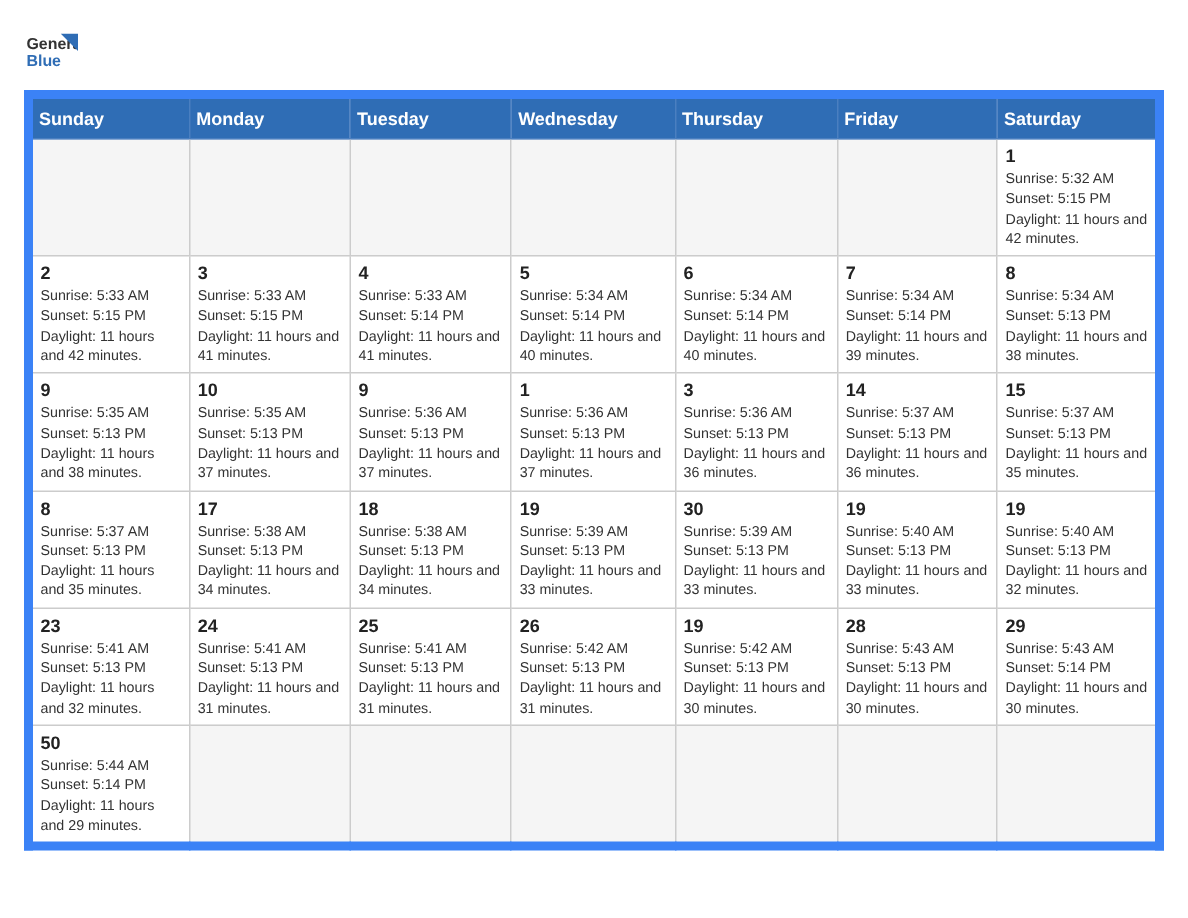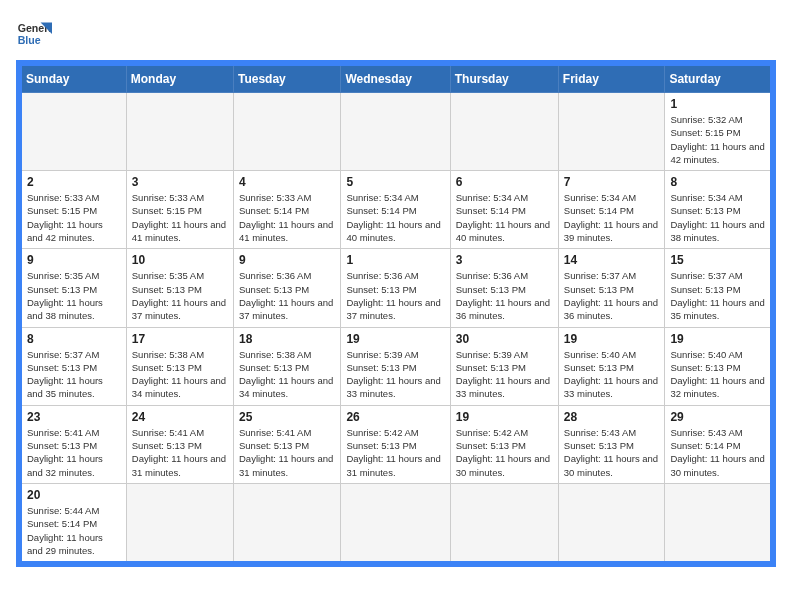--- a/index.html
+++ b/index.html
@@ -293,21 +293,21 @@
           </td>
           <td>
             <div class="day-number">29</div>
             <div class="day-info" style="white-space: pre-line;">Sunrise: 5:43 AM
 Sunset: 5:14 PM
 Daylight: 11 hours and 30 minutes.</div>
           </td>
         </tr>
         <tr class="last-row">
           <td>
-            <div class="day-number">20</div>
+            <div class="day-number">50</div>
             <div class="day-info" style="white-space: pre-line;">Sunrise: 5:44 AM
 Sunset: 5:14 PM
 Daylight: 11 hours and 29 minutes.</div>
           </td>
           <td class="empty"></td>
           <td class="empty"></td>
           <td class="empty"></td>
           <td class="empty"></td>
           <td class="empty"></td>
           <td class="empty"></td>

